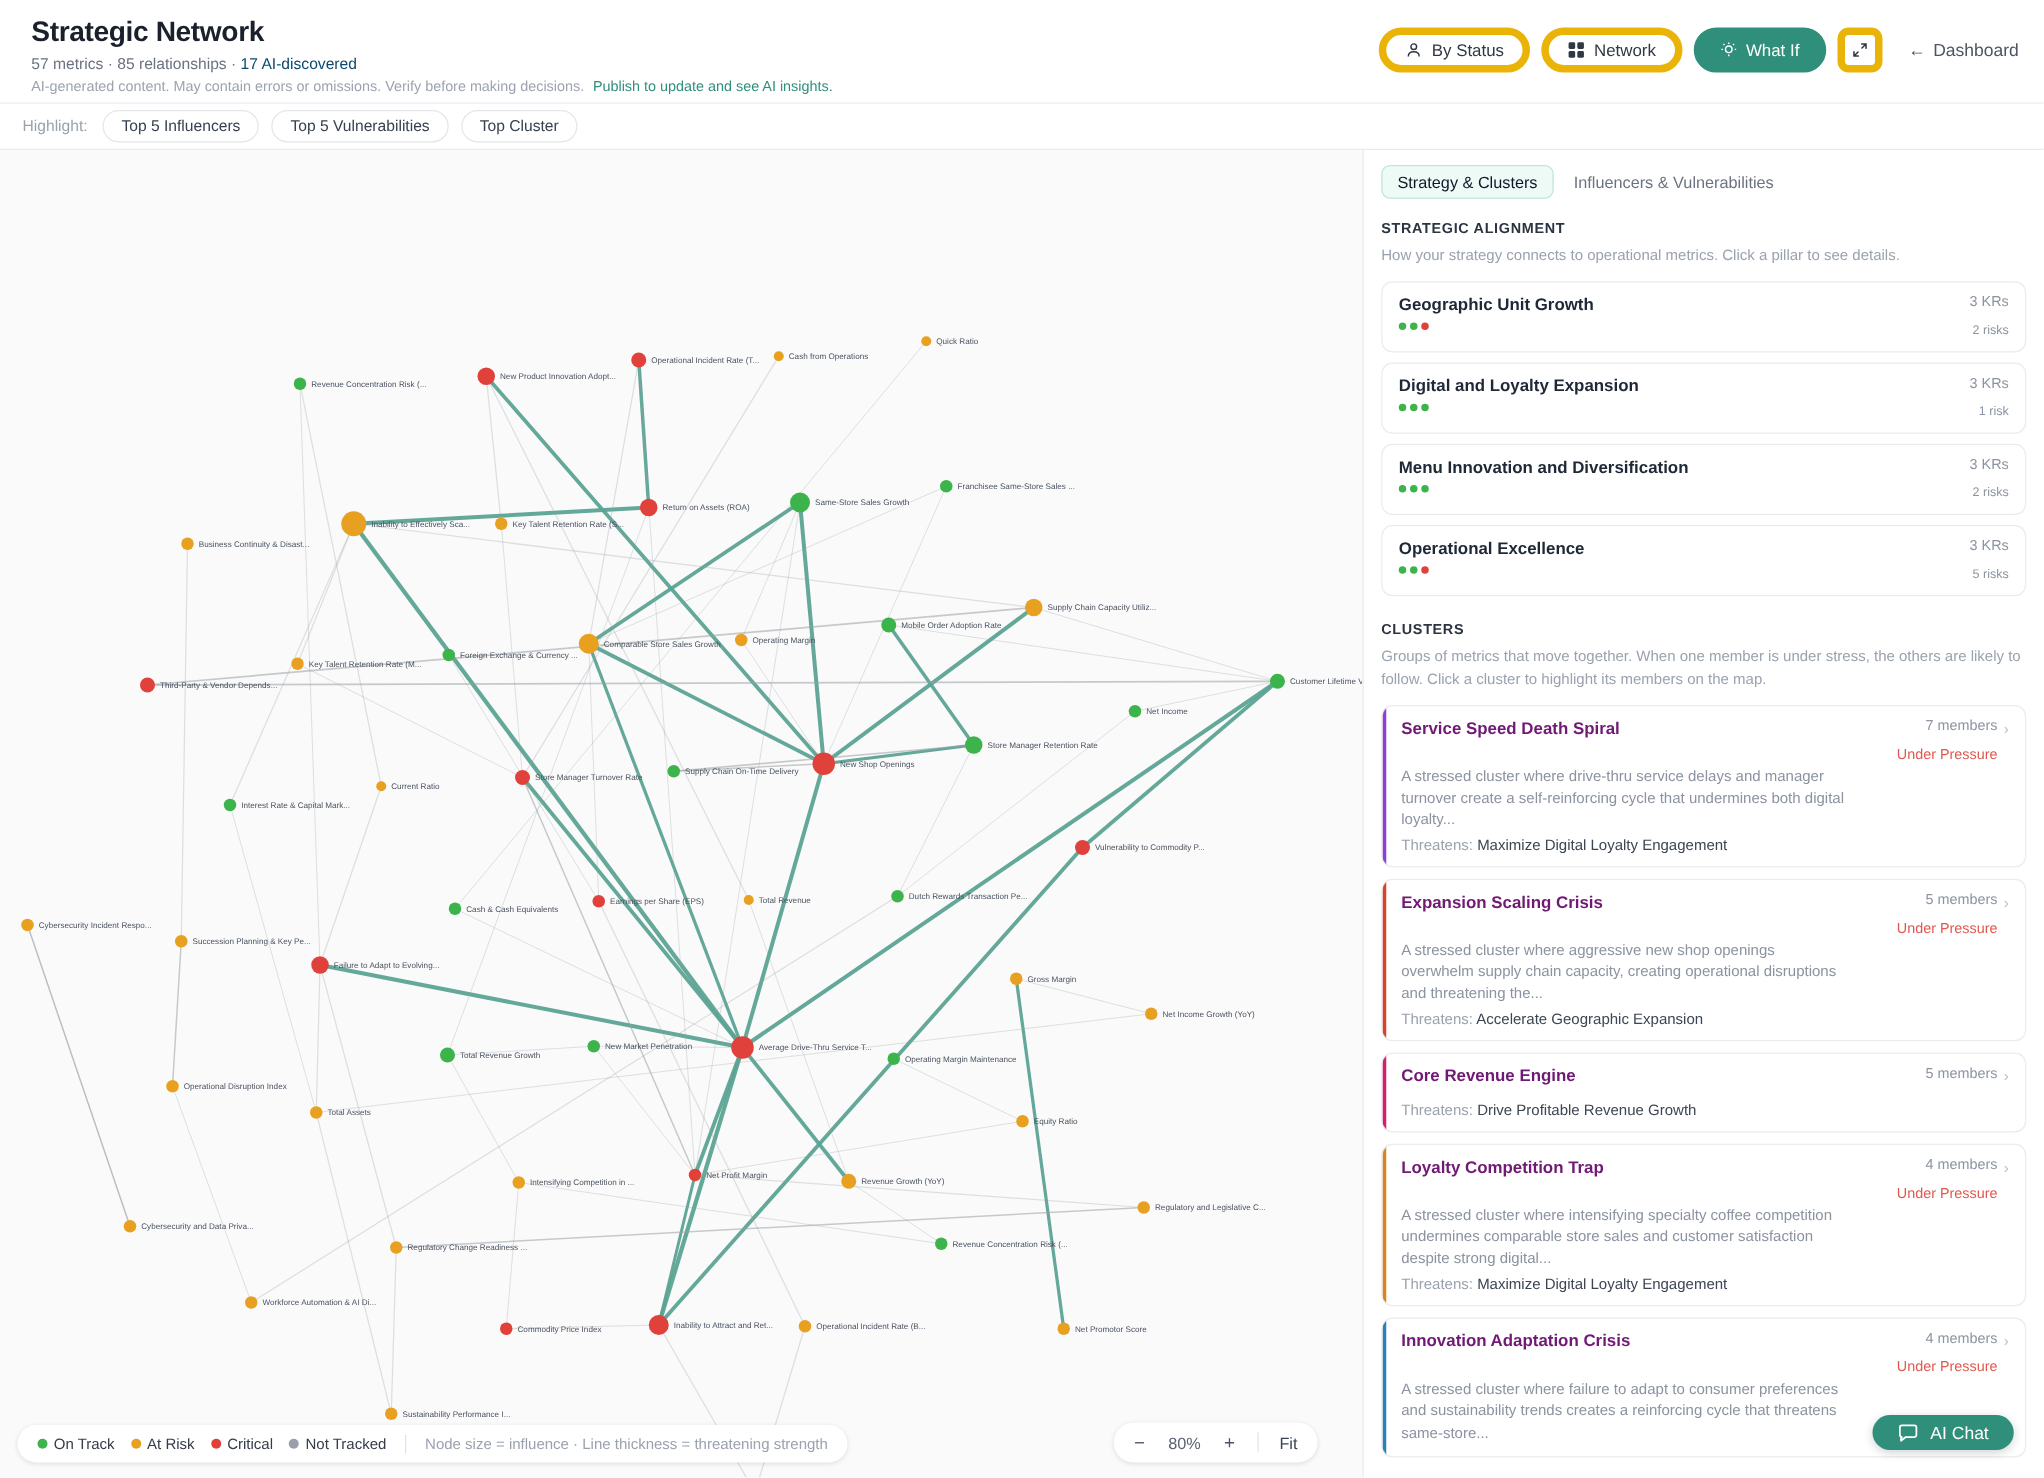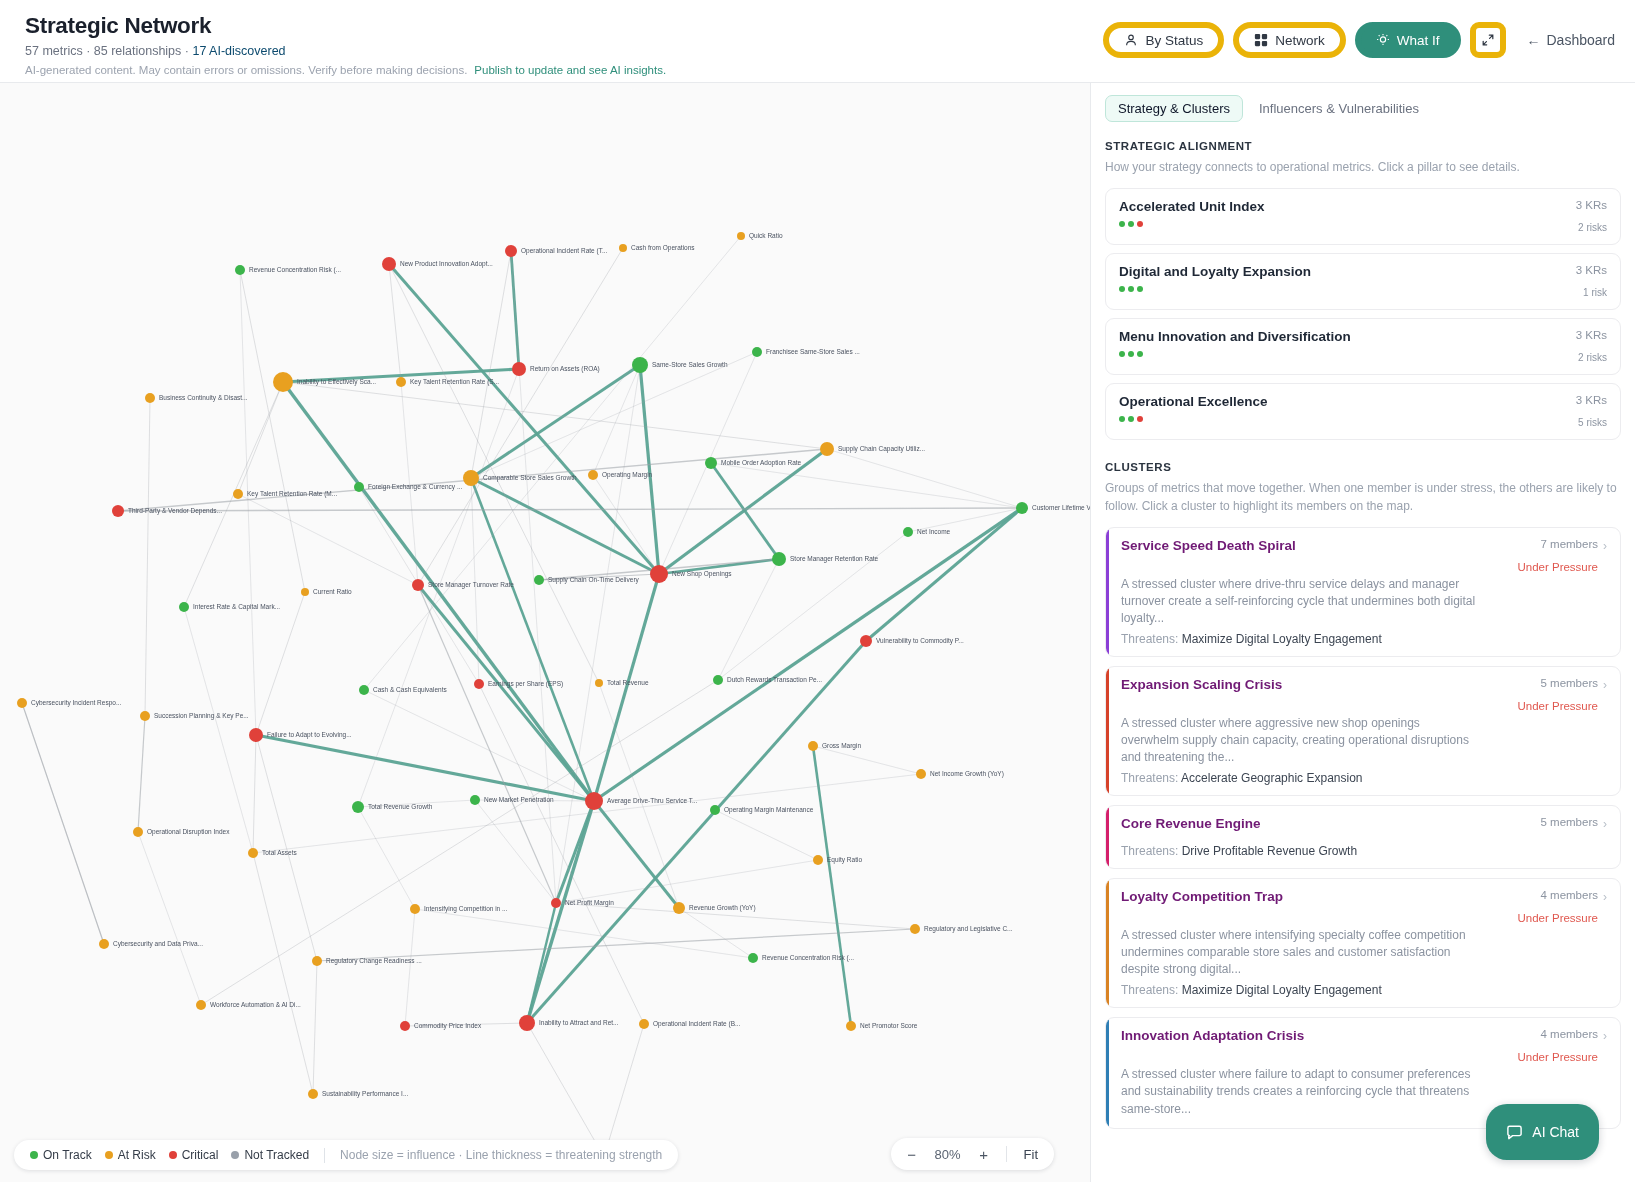--- a/index.html
+++ b/index.html
@@ -115,22 +115,22 @@
   .cl-name { font-size: 13.5px; font-weight: bold; color: #701a75; }
   .cl-meta { text-align: right; white-space: nowrap; padding-left: 8px; display: flex; align-items: flex-start; gap: 5px; }
   .cl-members { font-size: 11.5px; color: #8c94a1; }
   .cl-status { font-size: 11.5px; color: #e0584f; margin-top: 11px; text-align: right; }
   .cl-desc { font-size: 12px; color: #8b93a0; line-height: 1.42; margin-top: 3px; max-width: 360px; }
   .cl-threat { font-size: 12px; color: #9aa2ae; margin-top: 5px; }
   .cl-threat b { color: #3c4552; font-weight: normal; }
   .chev { color: #b9c0c9; font-size: 12px; line-height: 1; margin-top: 2px; }
 
   .ai-chat {
-    position: absolute; right: 36px; bottom: 22px;
-    height: 56px; padding: 0 20px; border-radius: 21px;
+    position: absolute; right: 24px; bottom: 22px;
+    height: 28px; padding: 0 20px; border-radius: 21px;
     background: #2f8f7b; color: #fff; font-size: 14px; font-weight: 500;
     display: inline-flex; align-items: center; gap: 9px; cursor: pointer;
     box-shadow: 0 2px 8px rgba(16,24,40,.2);
   }
 </style>
 </head>
 <body>
 
 <div class="app">
 
@@ -182,20 +182,26 @@
             </svg>
         </span>
       </div>
       <div class="dash-link">
         <span>←</span>
         <span>Dashboard</span>
       </div>
     </div>
   </div>
 
+  <div class="highlight-bar">
+    <span class="hl-label">Highlight:</span>
+    <span class="chip">Top 5 Influencers</span>
+    <span class="chip">Top 5 Vulnerabilities</span>
+    <span class="chip">Top Cluster</span>
+  </div>
 
   <div class="body">
 
     <div class="canvas-wrap">
       <svg id="net-svg">
           <g>
             <line x1="283" y1="299" x2="519" y2="286" stroke="#5ba394" stroke-opacity="0.95" stroke-width="3.2"></line>
             <line x1="389" y1="181" x2="659" y2="491" stroke="#5ba394" stroke-opacity="0.95" stroke-width="3"></line>
             <line x1="511" y1="168" x2="519" y2="286" stroke="#5ba394" stroke-opacity="0.95" stroke-width="2.8"></line>
             <line x1="283" y1="299" x2="594" y2="718" stroke="#5ba394" stroke-opacity="0.95" stroke-width="3.4"></line>
@@ -549,21 +555,21 @@
           <span class="tab active">Strategy &amp; Clusters</span>
           <span class="tab">Influencers &amp; Vulnerabilities</span>
         </div>
 
         <div class="sec-title">STRATEGIC ALIGNMENT</div>
         <div class="sec-desc">How your strategy connects to operational metrics. Click a pillar to see details.</div>
 
         <div id="pillars">
             <div class="pillar">
               <div>
-       <div class="pillar-name">Accelerated Unit Index</div>
+       <div class="pillar-name">Geographic Unit Growth</div>
        <div class="kr-dots">
                   <i class="dot" style="background:#3cb44b"></i>
                   <i class="dot" style="background:#3cb44b"></i>
                   <i class="dot" style="background:#e0413a"></i>
                 </div>
      </div>
      <div class="pillar-right">
        <div class="krcount">3 KRs</div>
        <div class="riskcount">2 risks</div>
      </div>

